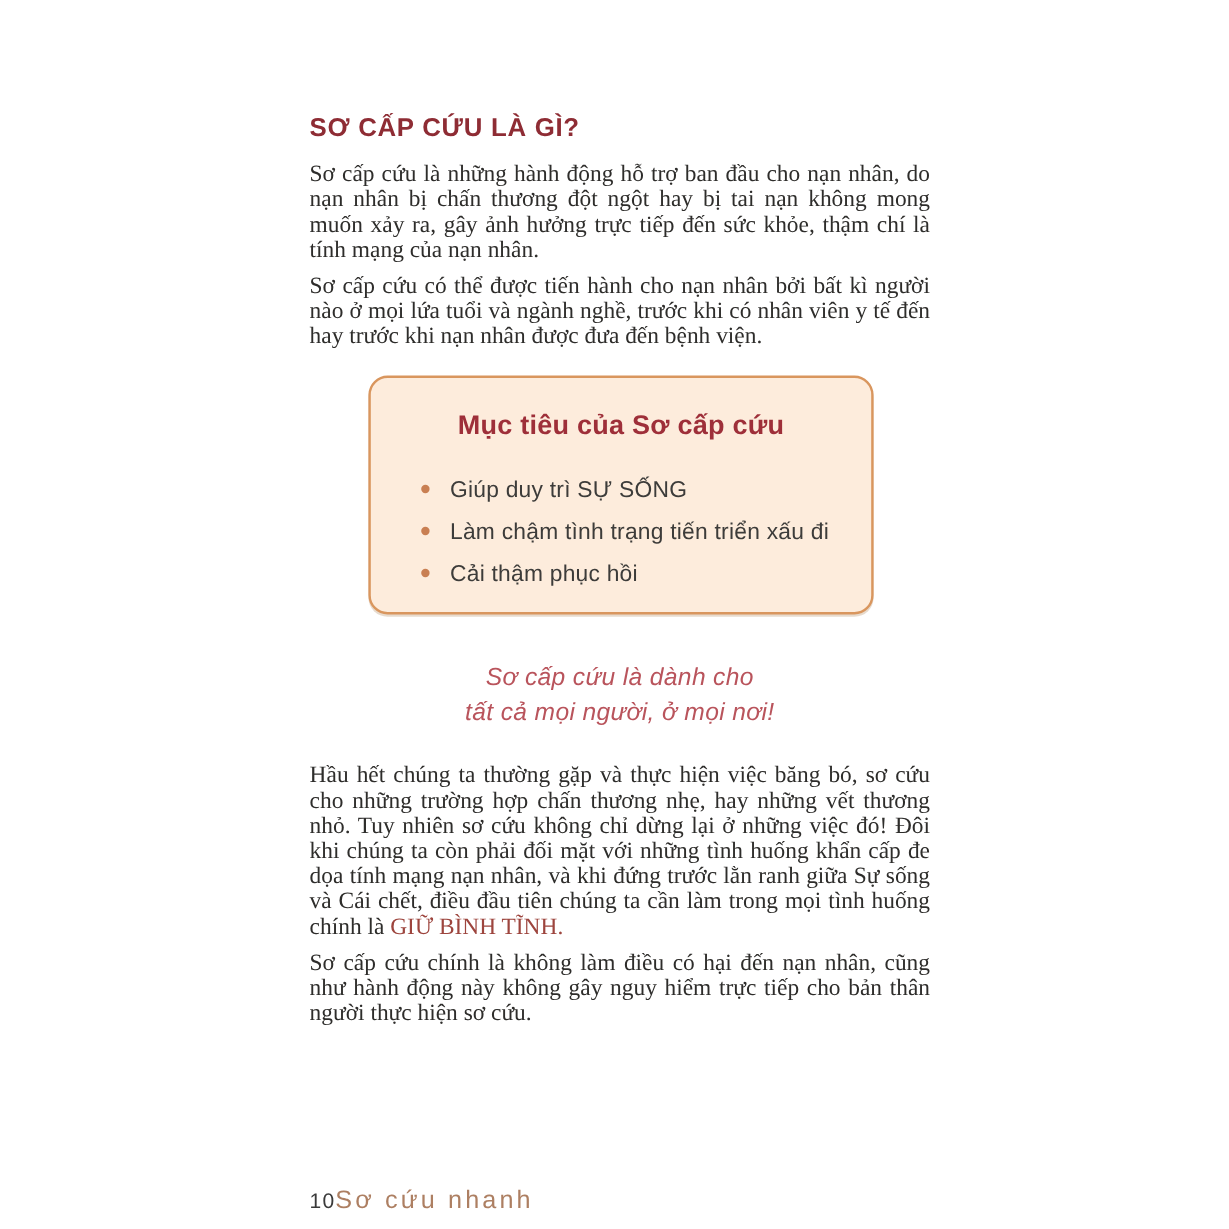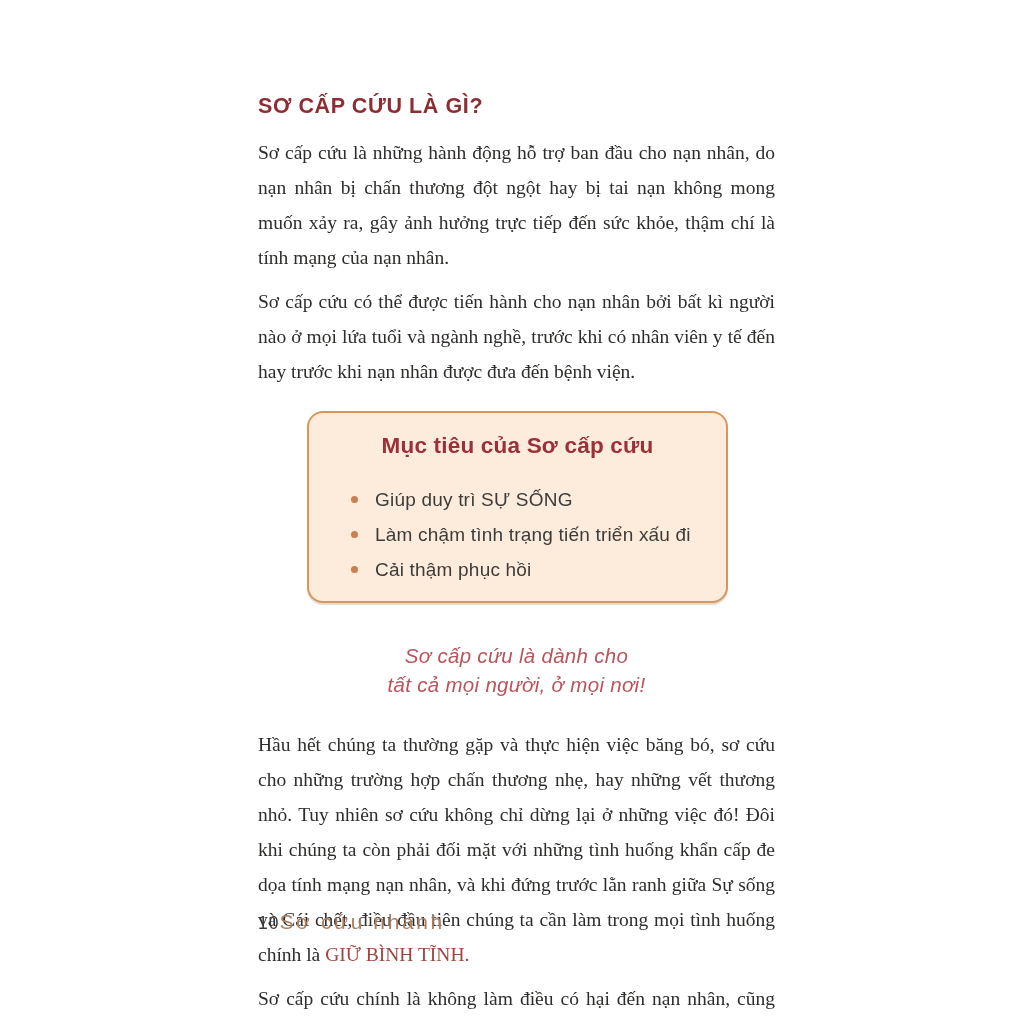--- a/index.html
+++ b/index.html
@@ -34,33 +34,33 @@
   h1.heading{
     font-family:"Liberation Sans","DejaVu Sans",sans-serif;
     font-size:21.5px;
     font-weight:700;
     letter-spacing:0.6px;
     color:var(--heading-red);
     margin-bottom:16px;
   }
   p.body-par{
     font-size:19.5px;
-    line-height:35px;
+    line-height:21px;
     text-align:justify;
     margin-bottom:9px;
     color:var(--body-text);
   }
   .callout{
     width:421px;
     margin:22px auto 38px 49px;
     background:var(--box-bg);
     border:2px solid var(--box-border);
     border-radius:16px;
     box-shadow:0 2px 0 rgba(160,110,60,0.25);
-    padding:20px 24px 18px 24px;
+    padding:27px 24px 18px 24px;
     font-family:"Liberation Sans","DejaVu Sans",sans-serif;
   }
   .callout-title{
     font-size:22.5px;
     font-weight:700;
     color:var(--box-title);
     text-align:center;
     margin-bottom:14px;
     letter-spacing:0.2px;
   }
@@ -95,21 +95,21 @@
     margin-bottom:28px;
     letter-spacing:0.3px;
   }
   .inline-highlight{
     color:var(--highlight-red);
   }
   .par3{margin-bottom:12px;}
   .footer{
     position:absolute;
     left:258px;
-    top:910px;
+    top:989px;
     display:flex;
     align-items:baseline;
     font-family:"Liberation Sans","DejaVu Sans",sans-serif;
   }
   .footer .pagenum{
     font-size:17.5px;
     color:var(--footer-num);
     letter-spacing:1px;
   }
   .footer .booktitle{

